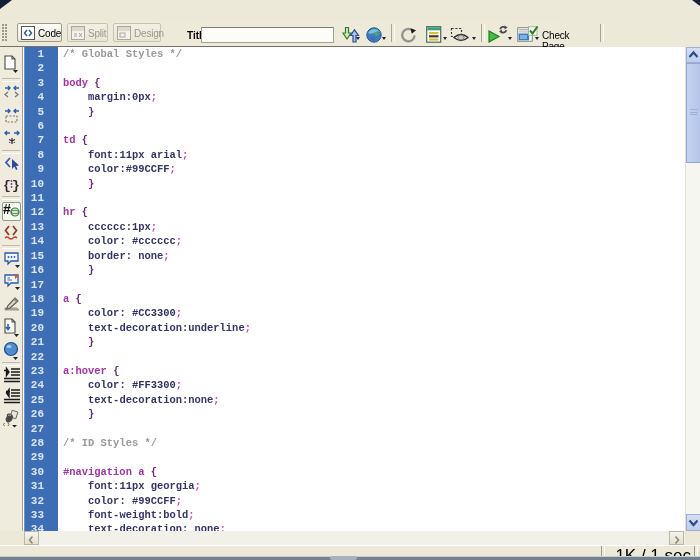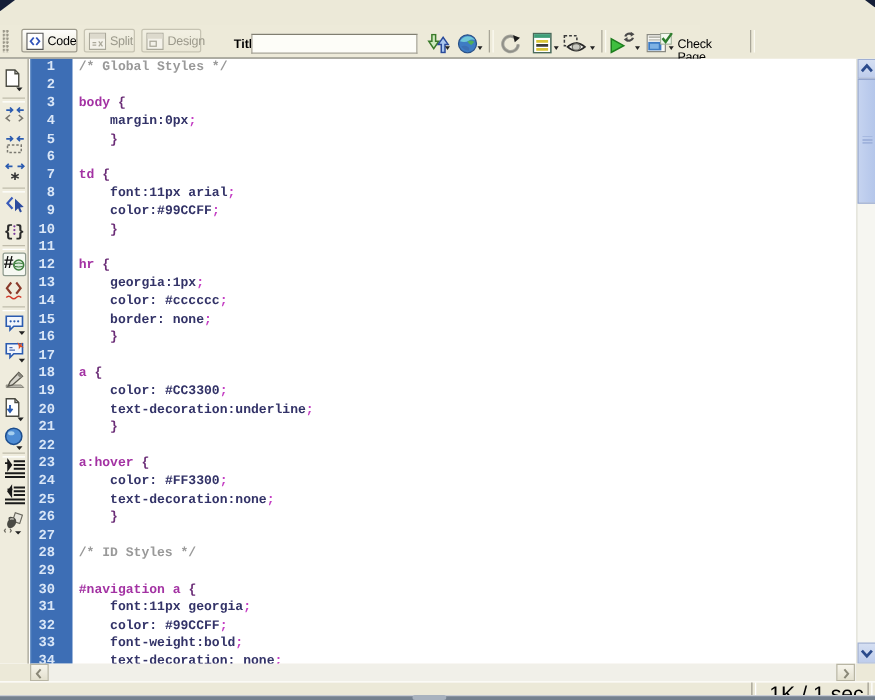--- a/index.html
+++ b/index.html
@@ -186,21 +186,21 @@
 <span class="s">body</span> <span class="b">{</span>
     <span class="p">margin:0px</span><span class="sc">;</span>
     <span class="b">}</span>
 
 <span class="s">td</span> <span class="b">{</span>
     <span class="p">font:11px arial</span><span class="sc">;</span>
     <span class="p">color:#99CCFF</span><span class="sc">;</span>
     <span class="b">}</span>
 
 <span class="s">hr</span> <span class="b">{</span>
-    <span class="p">georgia:1px</span><span class="sc">;</span>
+    <span class="p">cccccc:1px</span><span class="sc">;</span>
     <span class="p">color: #cccccc</span><span class="sc">;</span>
     <span class="p">border: none</span><span class="sc">;</span>
     <span class="b">}</span>
 
 <span class="s">a</span> <span class="b">{</span>
     <span class="p">color: #CC3300</span><span class="sc">;</span>
     <span class="p">text-decoration:underline</span><span class="sc">;</span>
     <span class="b">}</span>
 
 <span class="s">a:hover</span> <span class="b">{</span>

